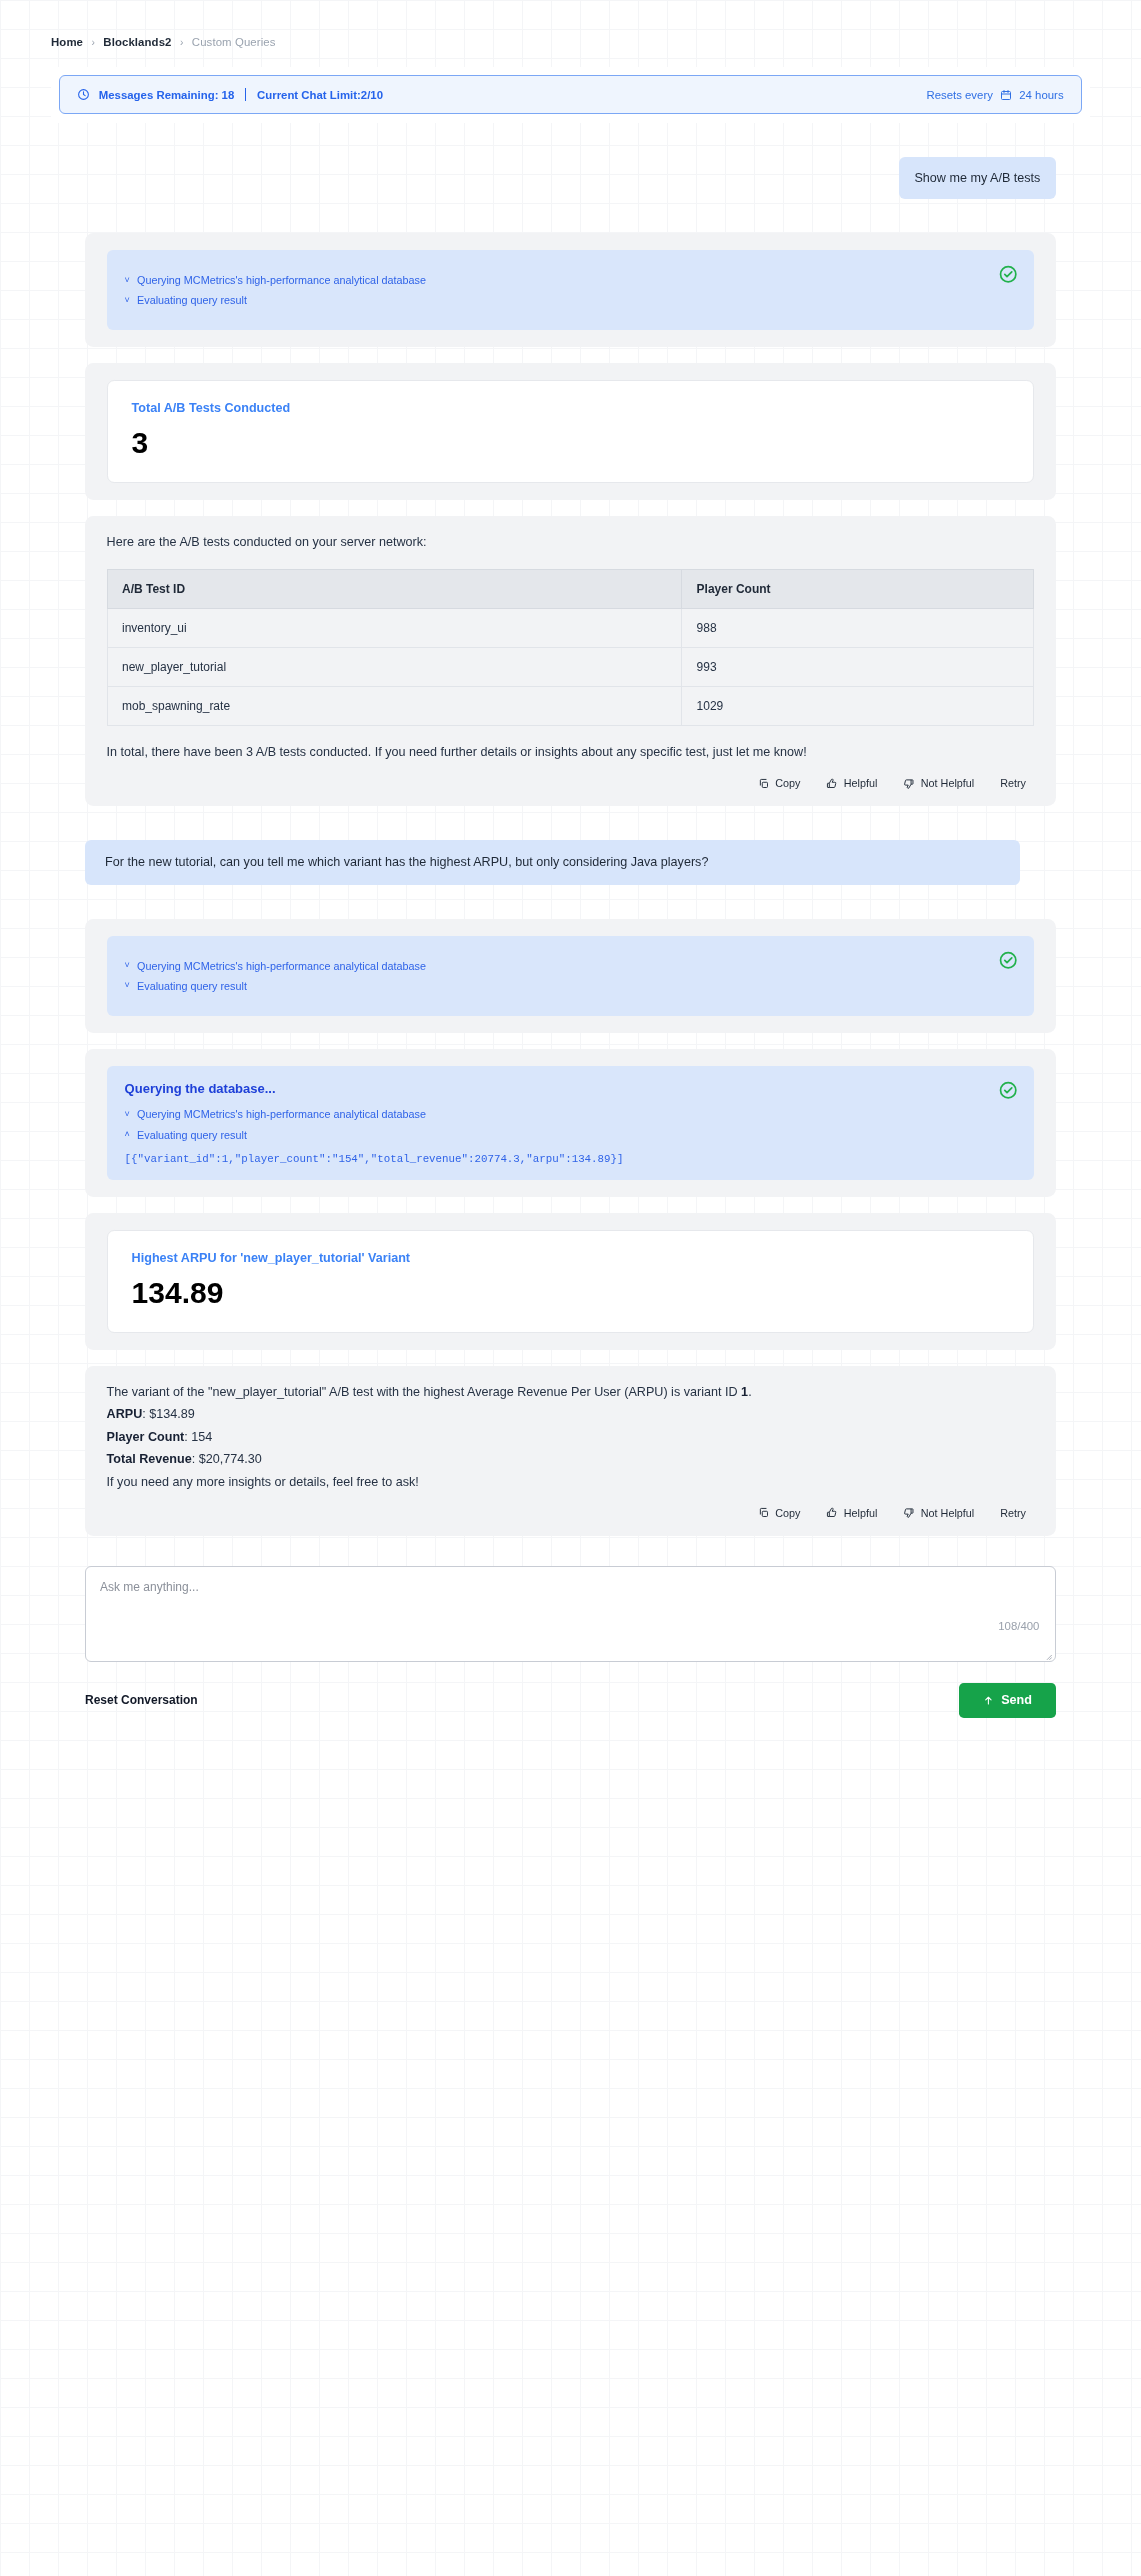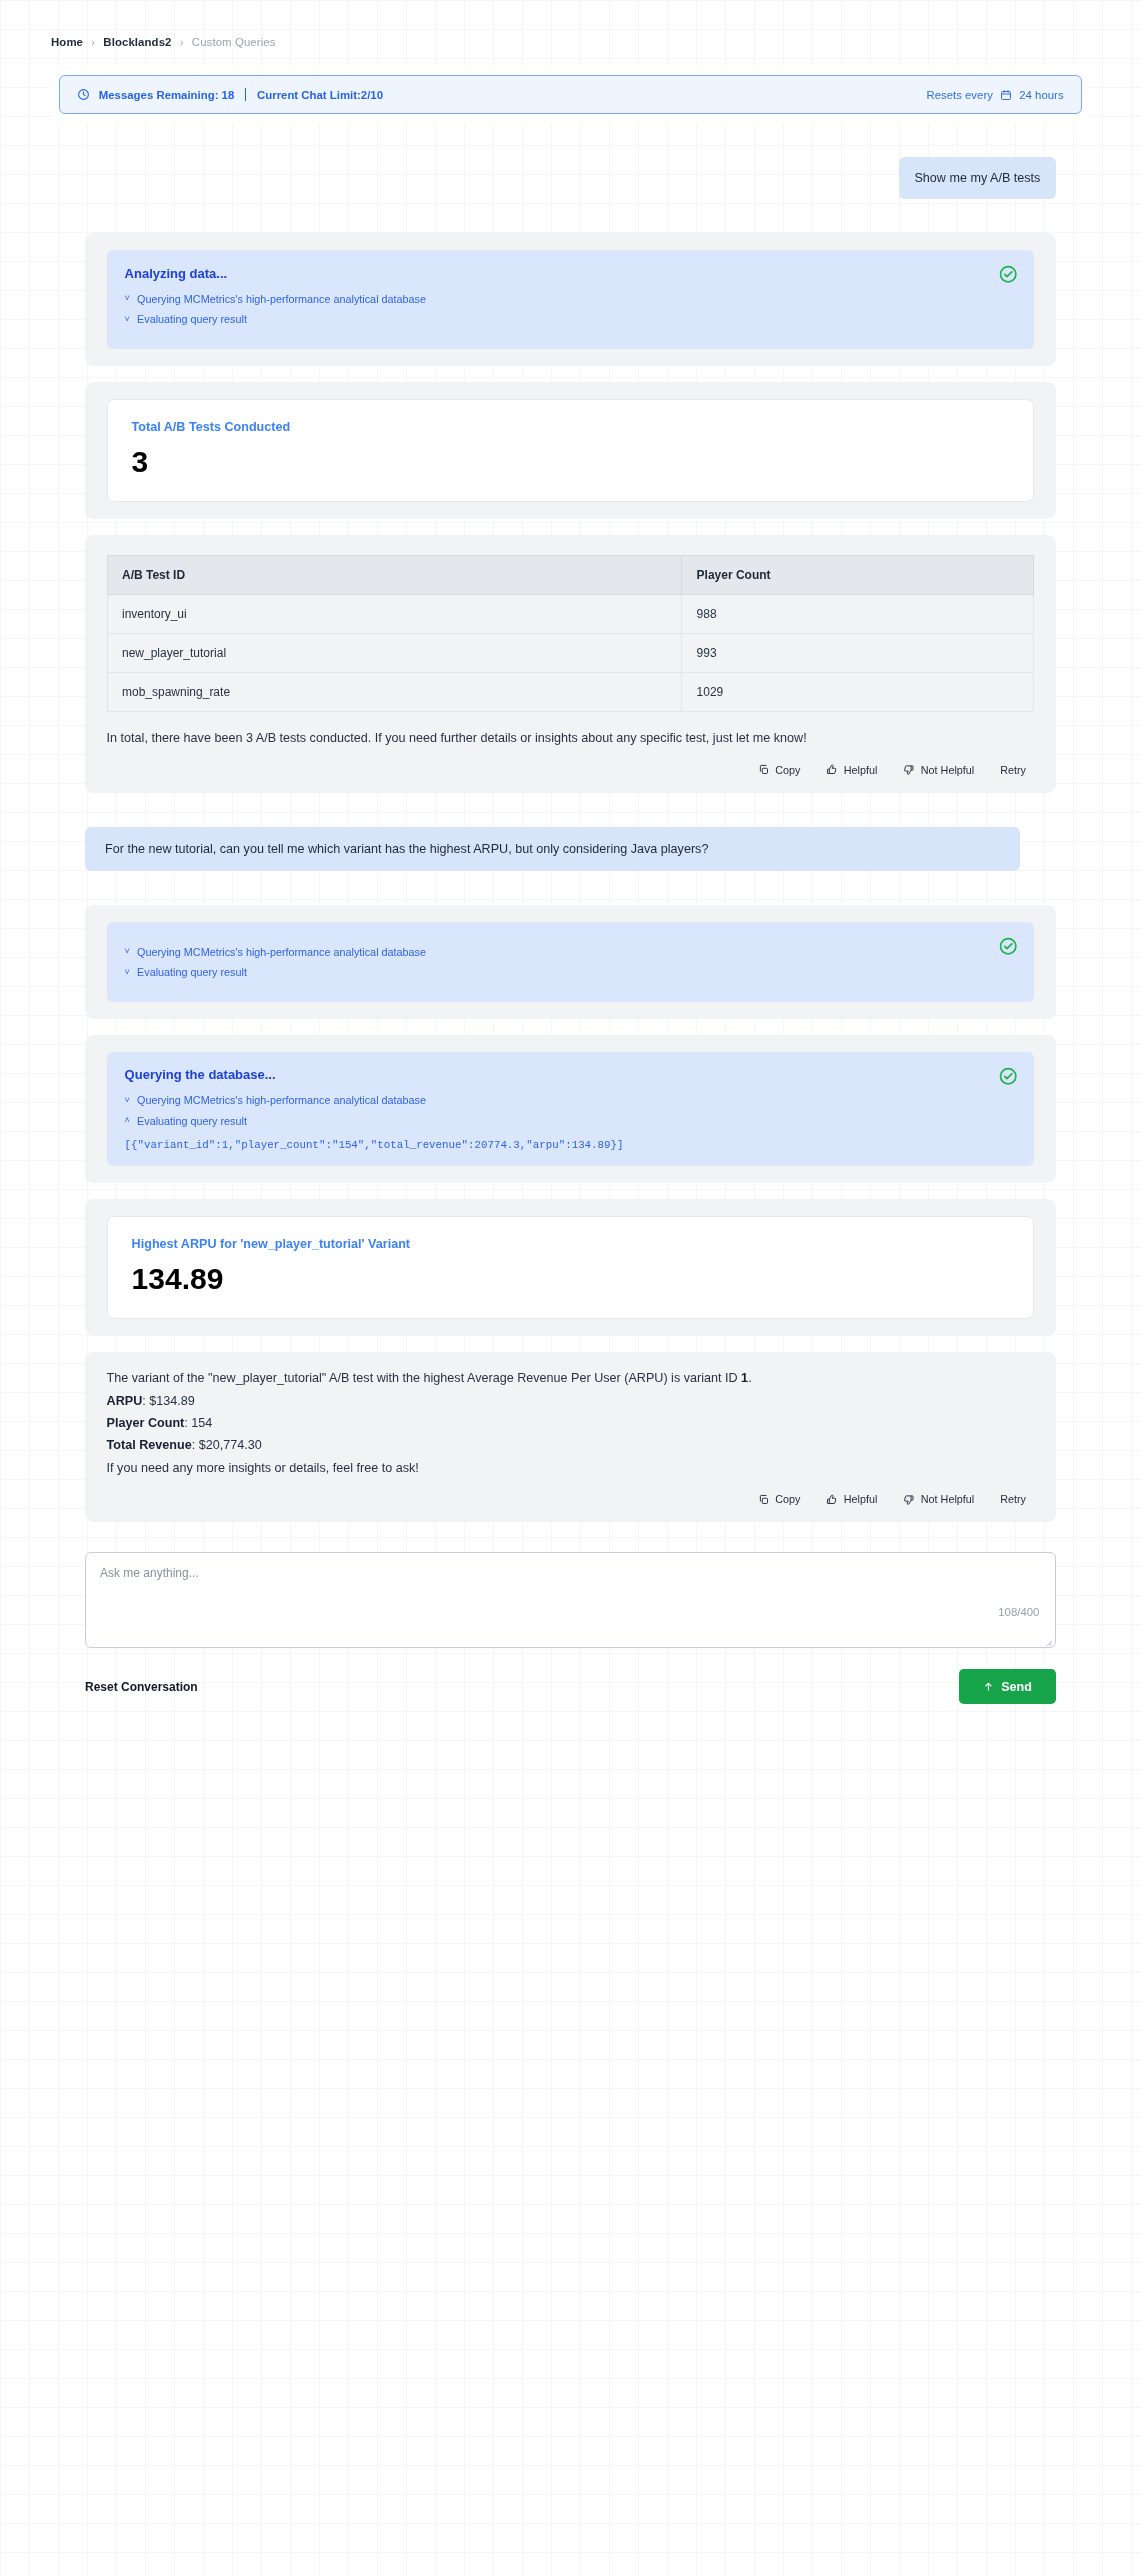--- a/index.html
+++ b/index.html
@@ -314,21 +314,20 @@
 <div class="chat">
 
   <div class="row right">
     <div class="user-bubble small">Show me my A/B tests</div>
   </div>
 
   <div class="gap-l"></div>
 
   <div class="assistant-card">
     <div class="reason-block">
-      <div class="reason-title">Analyzing data...</div>
       <div class="reason-step">
         <span class="chev">˅</span>
         <span>Querying MCMetrics's high-performance analytical database</span>
       </div>
       <div class="reason-step">
         <span class="chev">˅</span>
         <span>Evaluating query result</span>
       </div>
       <span class="check-badge">
         <svg width="20.4" height="20.4" viewBox="0 0 24 24" fill="none" stroke="#22b14c" stroke-width="2">
@@ -344,20 +343,21 @@
   <div class="assistant-card">
     <div class="metric-card">
       <div class="metric-label">Total A/B Tests Conducted</div>
       <div class="metric-value">3</div>
     </div>
   </div>
 
   <div class="gap-s"></div>
 
   <div class="assistant-card">
+    <div class="prose" style="margin-bottom:17px;">Here are the A/B tests conducted on your server network:</div>
 
     <table class="ab">
       <colgroup>
           <col class="c1">
           <col class="c2">
         </colgroup>
       <thead>
         <tr>
           <th>A/B Test ID</th>
           <th>Player Count</th>

